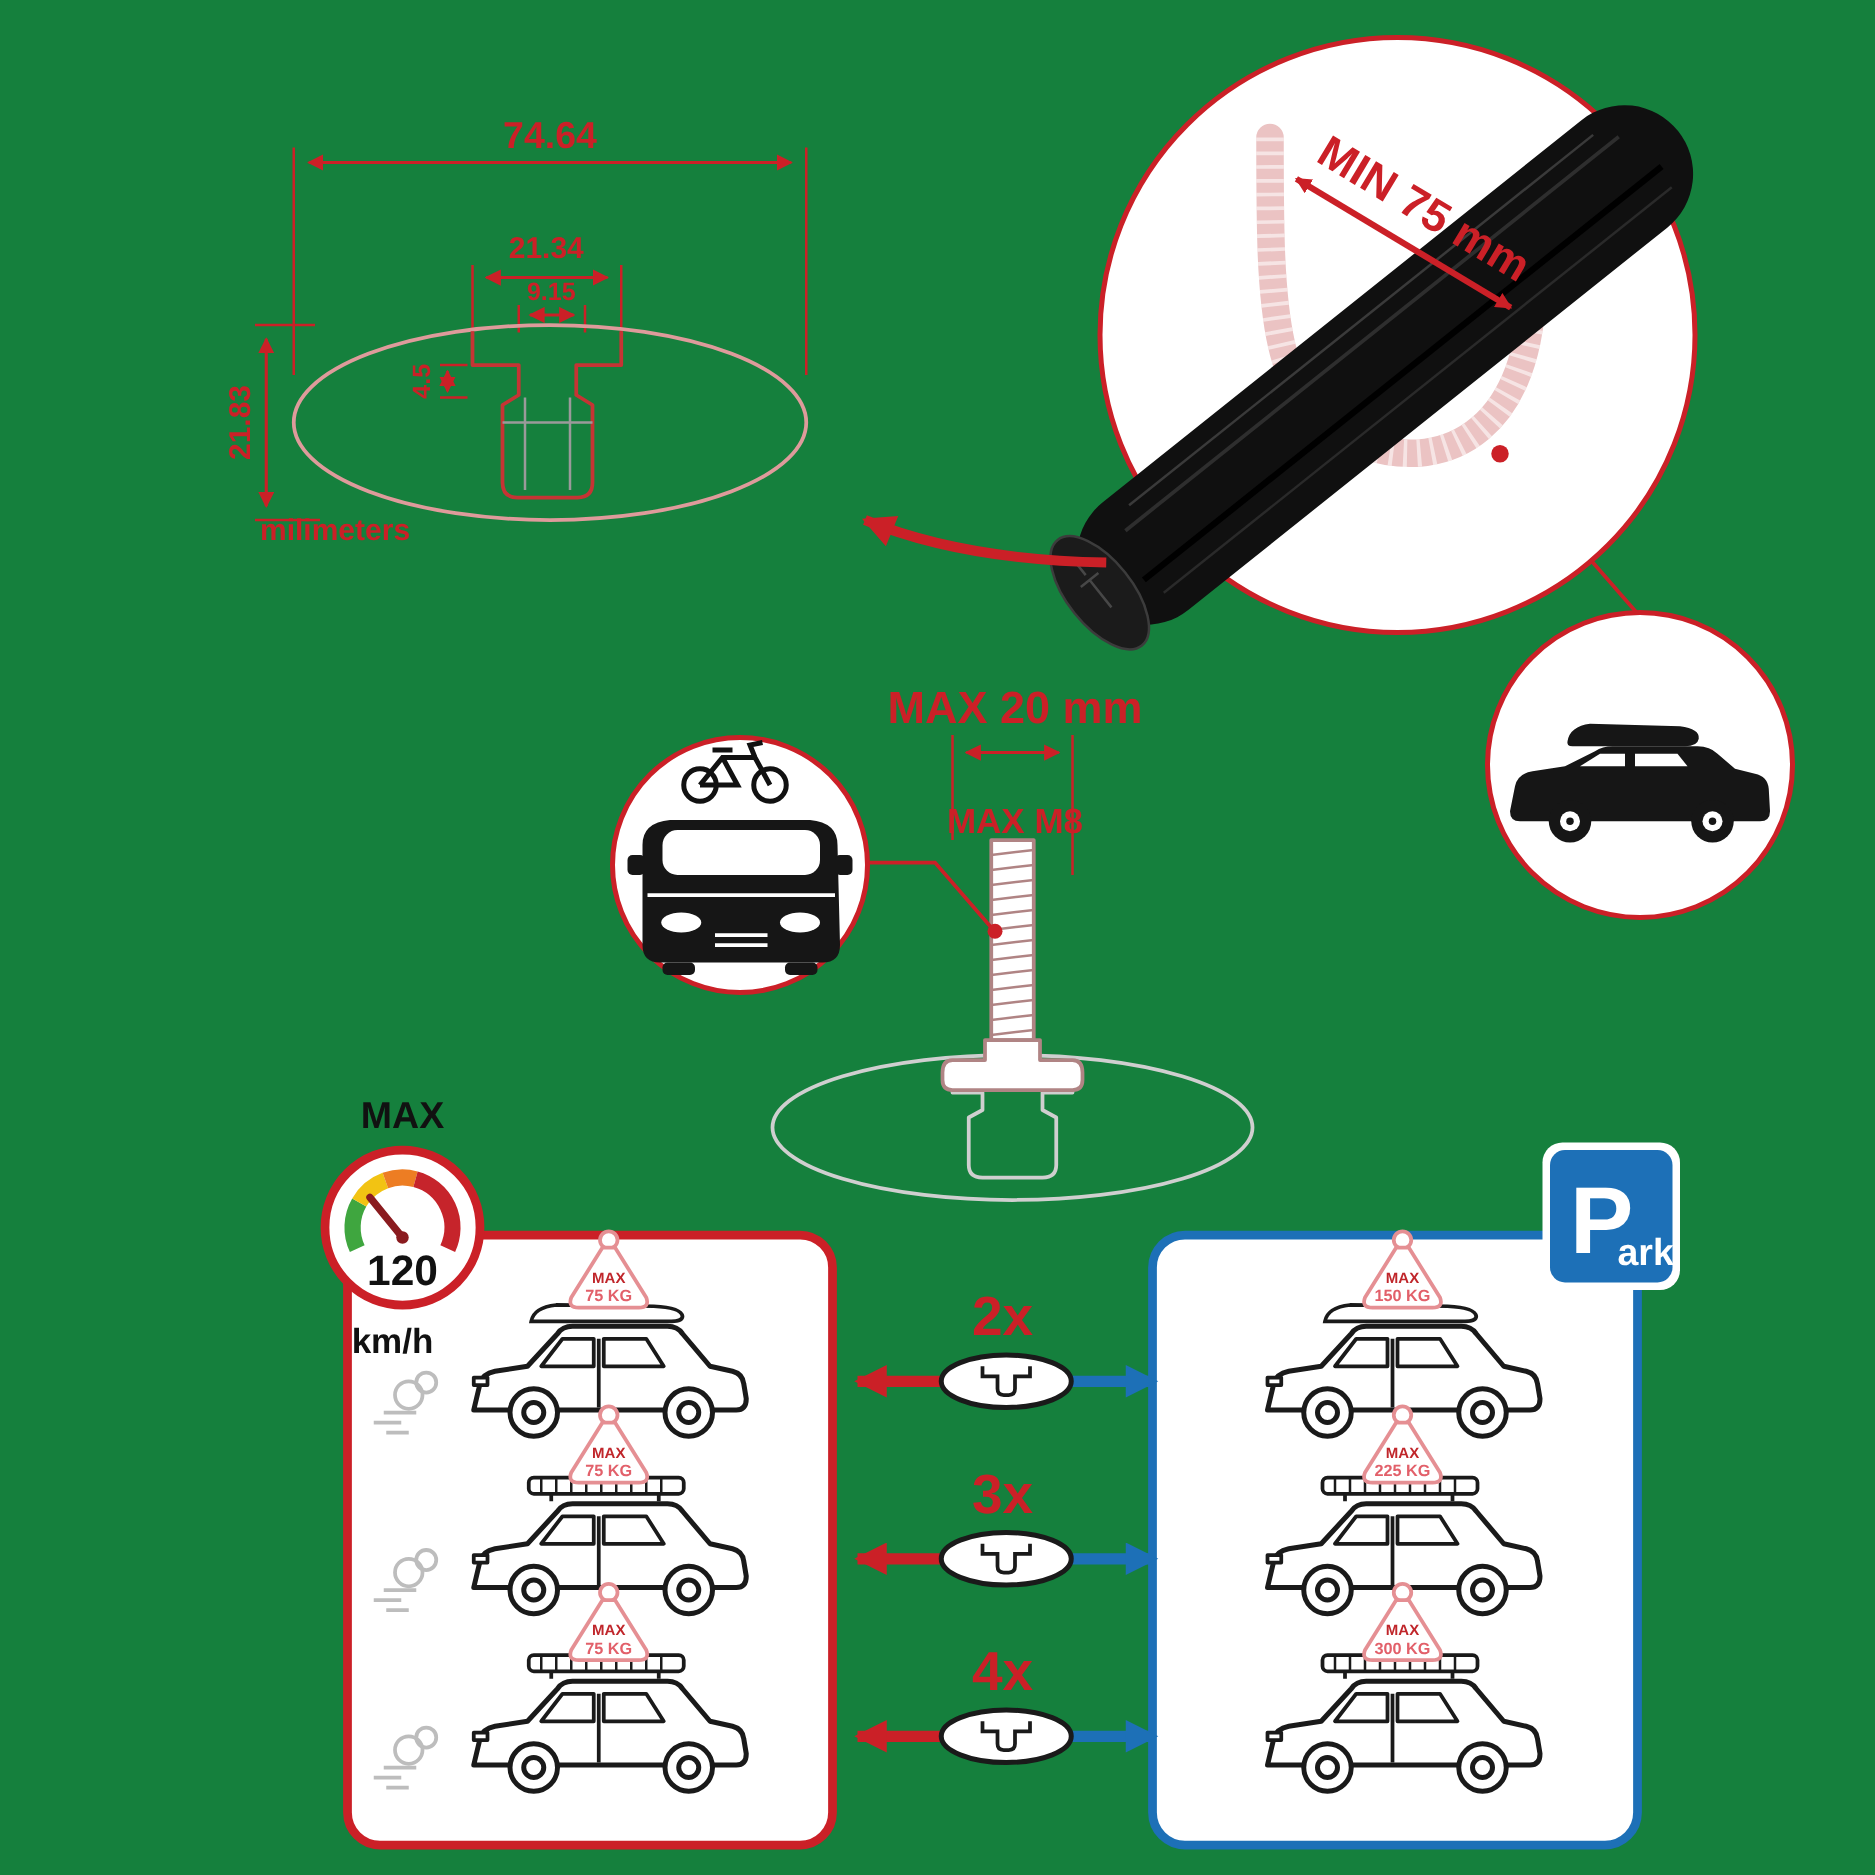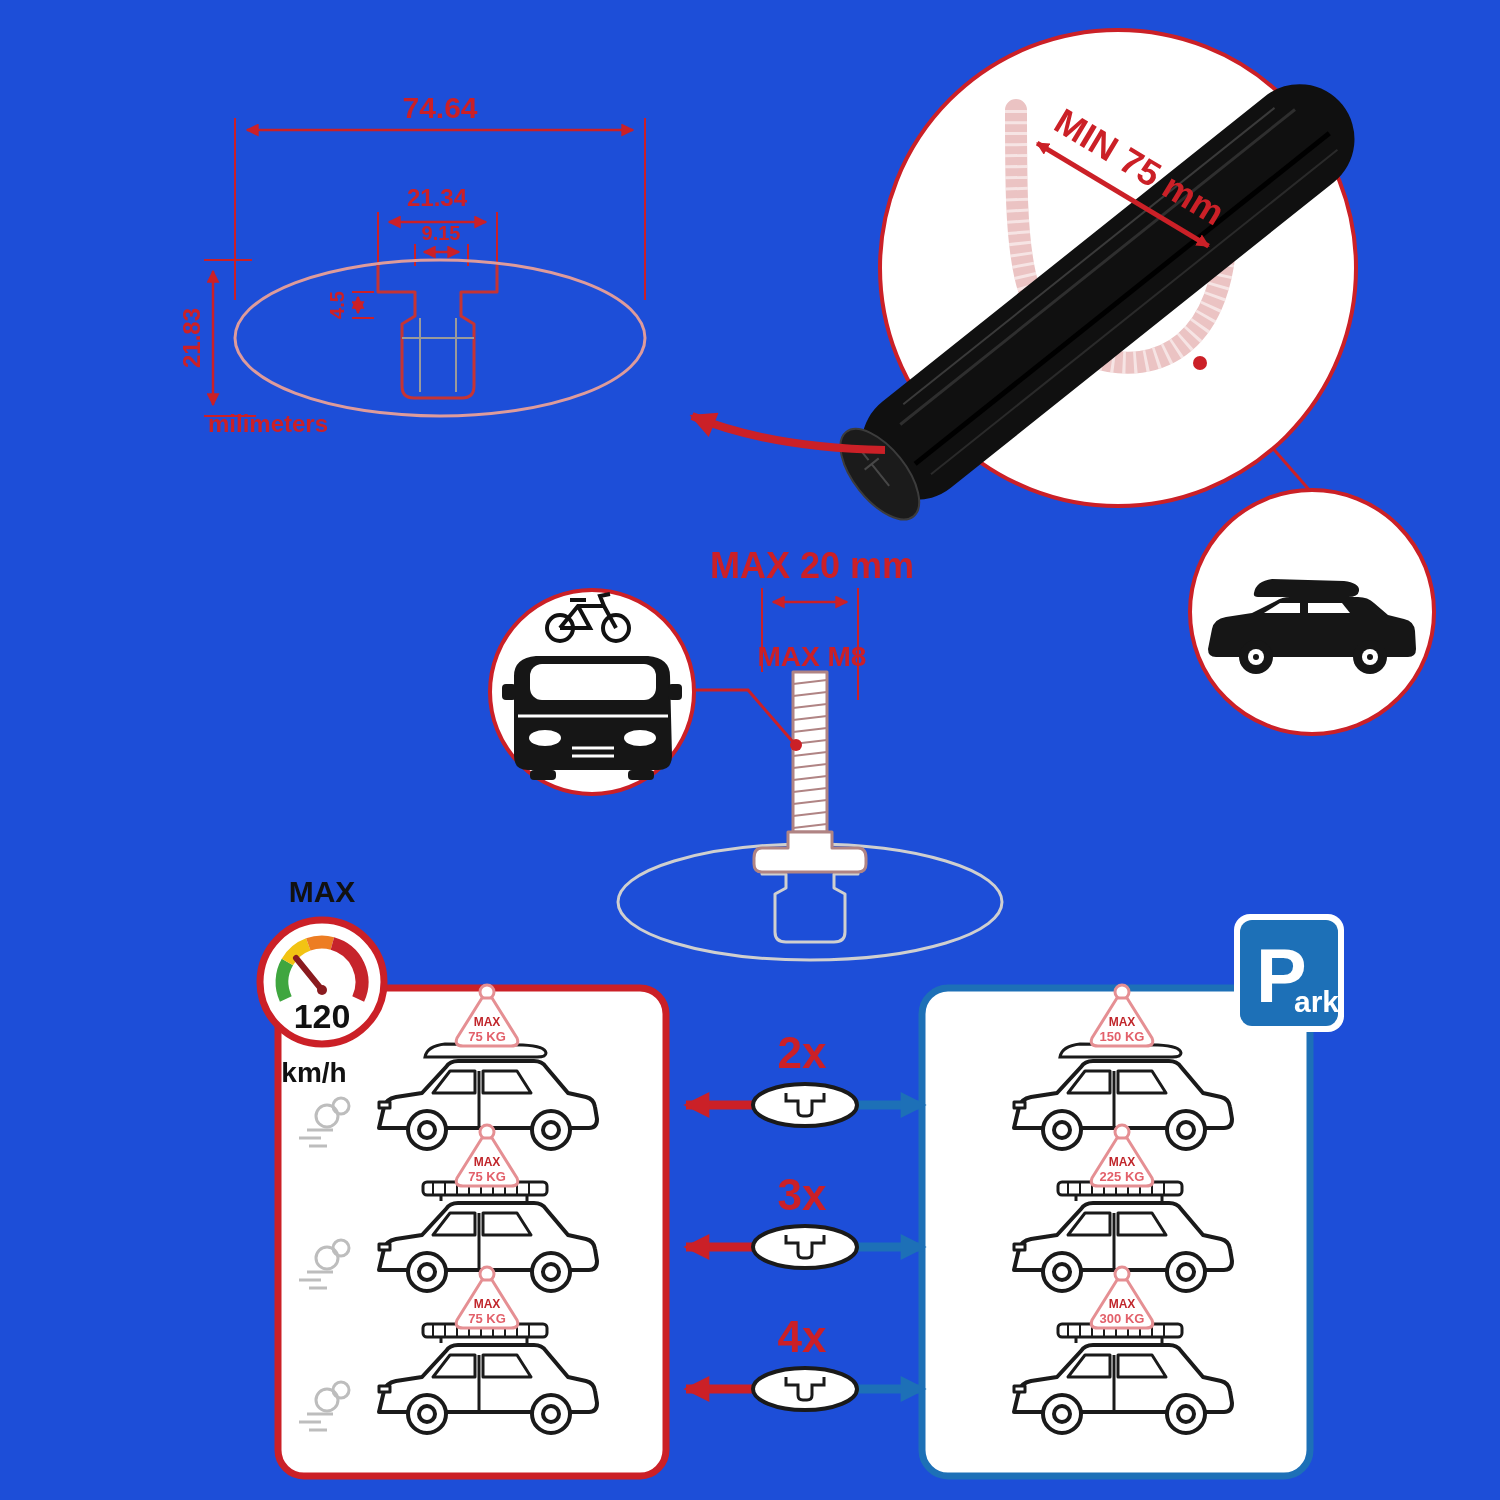--- a/index.html
+++ b/index.html
@@ -1,16 +1,16 @@
 <!DOCTYPE html>
 <html><head>
 <meta charset="utf-8">
 <style>
   html,body{margin:0;padding:0;background:#fff;}
-  .canvas{position:relative;width:1500px;height:1500px;background:#1d4ed8;overflow:hidden;
+  .canvas{position:relative;width:1500px;height:1500px;background:#15803d;overflow:hidden;
           font-family:"Liberation Sans", sans-serif;}
   svg{position:absolute;left:0;top:0;}
 
   
   .ext{stroke:#CB2027;stroke-width:2;fill:none}
   .dim{stroke:#CB2027;stroke-width:2.5;fill:none}
   .profile-ellipse{stroke:#DE9B9B;stroke-width:3;fill:none}
   .profile-channel{stroke:#C53434;stroke-width:3;fill:none;stroke-linejoin:round}
   .profile-gray{stroke:#9A9A9A;stroke-width:2;fill:none}
 

